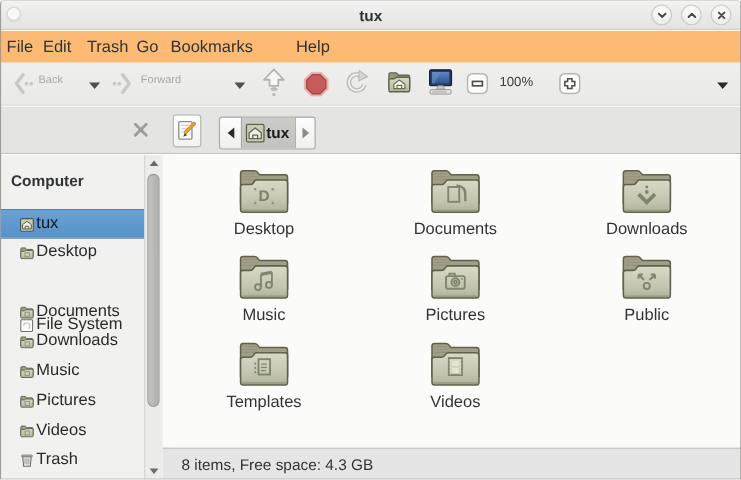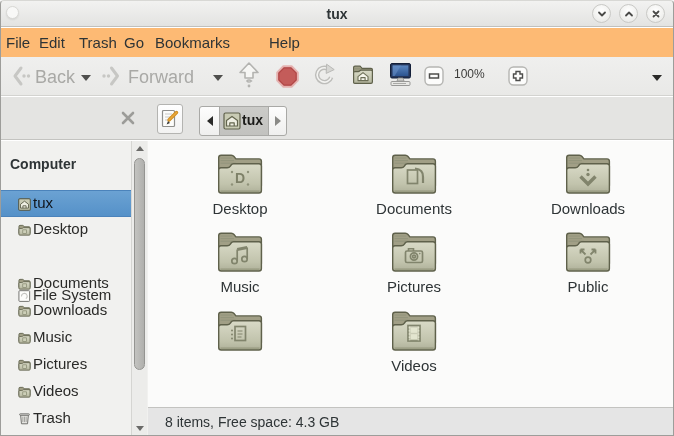--- a/index.html
+++ b/index.html
@@ -26,21 +26,21 @@
   border:1px solid #c9c9c6; }
 .winbtn svg { position:absolute; left:2px; top:2px; }
 
 #menubar { position:absolute; left:0; top:28px; width:674px; height:29px;
   background:#fdba74; }
 #menubar span { position:absolute; top:6px; font-size:15px; color:#2e3436; }
 
 #toolbar { position:absolute; left:0; top:57px; width:674px; height:39px;
   background:linear-gradient(#efefee,#e9e9e7);
   border-bottom:1px solid #d3d3d0; }
-.graytxt { color:#a9a9a6; font-size:18px; position:absolute; top:10px; }
+.graytxt { color:#a9a9a6; font-size:10px; position:absolute; top:10px; }
 .ddarrow { position:absolute; width:0; height:0; border-left:5px solid transparent;
   border-right:5px solid transparent; border-top:6px solid #4f4f4d; top:18px; }
 
 #pathbar { position:absolute; left:0; top:97px; width:674px; height:43px;
   background:#e4e4e2; border-bottom:1px solid #c3c3c0; }
 #places { position:absolute; left:4px; top:9px; width:112px; height:27px;
   background:linear-gradient(#ffffff,#f4f4f3); border:1px solid #b4b4b1; border-radius:3px; }
 #places .lbl { position:absolute; left:9px; top:4px; font-size:15px; }
 #places .pd { position:absolute; right:10px; top:10px; width:0; height:0;
   border-left:5px solid transparent; border-right:5px solid transparent; border-top:6px solid #3f3f3d; }
@@ -376,20 +376,21 @@
     <svg class="fl fold" width="46" height="42">
         <use href="#foldbase"></use>
         <g class="emb">
       <rect x="18" y="16.5" width="10.5" height="14"></rect>
       <circle cx="15" cy="20.5" r="1" fill="#7c7f67" stroke="none"></circle>
       <circle cx="15" cy="24.5" r="1" fill="#7c7f67" stroke="none"></circle>
       <circle cx="15" cy="28.5" r="1" fill="#7c7f67" stroke="none"></circle>
       <path d="M20.5 21 h5 M20.5 24 h5 M20.5 27 h4" stroke-width="1.2"></path>
     </g>
       </svg>
+    <span class="cap">Templates</span>
   </div>
   <div class="cell" style="left:196px;top:169px;">
     <svg class="fl fold" width="46" height="42">
         <use href="#foldbase"></use>
         <g class="emb">
       <rect x="17" y="15.5" width="12" height="15.5"></rect>
       <rect x="19.8" y="17.8" width="6.4" height="5" fill="#e6e8d2" stroke="none"></rect>
       <rect x="19.8" y="24.2" width="6.4" height="5" fill="#e6e8d2" stroke="none"></rect>
       <path d="M18.5 16.8 V30.2 M27.5 16.8 V30.2" stroke="#e2e4ce" stroke-width="1.5" stroke-dasharray="1.5 1.7"></path>
     </g>

